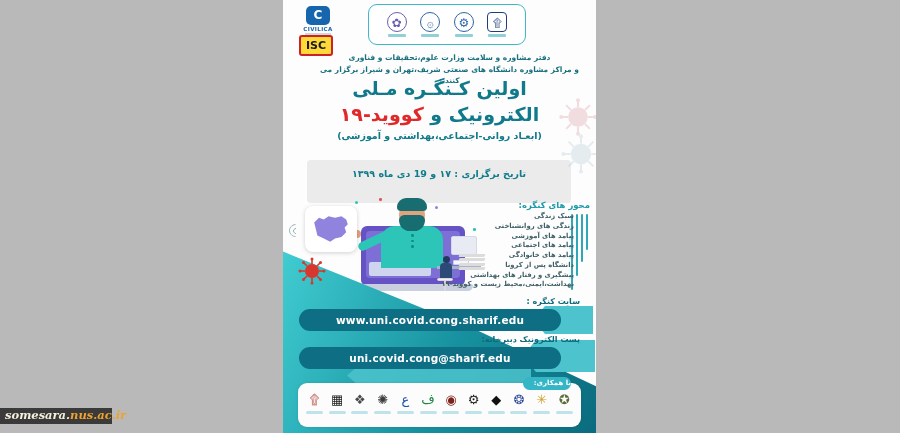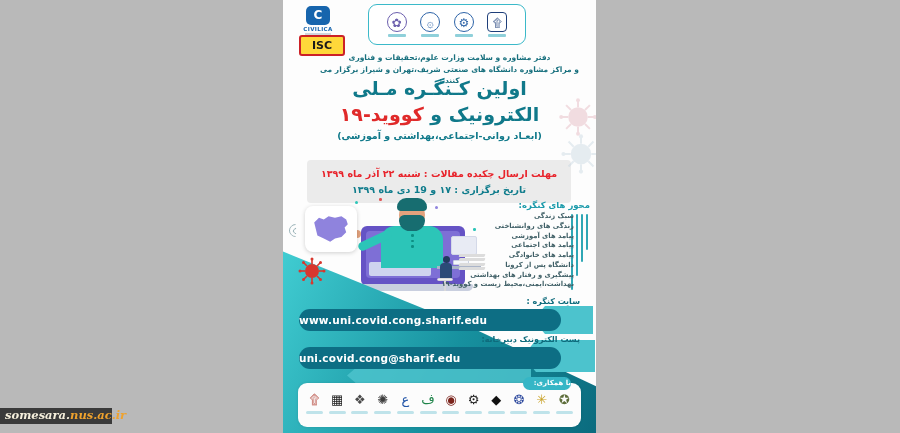--- a/index.html
+++ b/index.html
@@ -13,21 +13,21 @@
   .wm span{font-family:"DejaVu Serif",serif;font-style:italic;font-weight:bold;font-size:11.5px;line-height:1;}
   .wm .p1{color:#f5efdc;}
   .wm .p2{color:#efa22d;}
 
   
   .civ{position:absolute;left:18px;top:6px;width:34px;text-align:center;}
   .civ .cicon{width:24px;height:19px;margin:0 auto;background:#1765ad;border-radius:5px;color:#fff;
       font-weight:bold;font-size:12px;line-height:19px;}
   .civ .clabel{font-size:5.5px;font-weight:bold;color:#1765ad;letter-spacing:.4px;margin-top:1px;}
   .civ .cline{width:26px;height:2px;background:#cfd6de;margin:1px auto 0;}
-  .isc{position:absolute;left:16px;top:35px;width:46px;height:21px;background:#ffd83a;border:2px solid #cc2127;
+  .isc{position:absolute;left:16px;top:35px;width:34px;height:21px;background:#ffd83a;border:2px solid #cc2127;
       border-radius:3px;color:#1a1a1a;font-weight:800;font-size:11px;text-align:center;line-height:17px;}
 
   
   .obox{position:absolute;left:85px;top:4px;width:158px;height:41px;border:1.5px solid #3bb9c9;border-radius:9px;
       background:#fff;display:flex;align-items:center;justify-content:space-evenly;padding:2px 4px;}
   .seal{text-align:center;}
   .seal .g{display:block;width:20px;height:20px;border-radius:50%;font-size:12px;line-height:20px;text-align:center;}
   .seal .g1{color:#6c5fae;border:1px solid #6c5fae;}
   .seal .g2{color:#2e64a8;border:1px solid #2e64a8;}
   .seal .g3{color:#2e64a8;border:1px solid #2e64a8;}
@@ -94,21 +94,21 @@
       clip-path:polygon(0 3%,62% 45%,100% 75%,100% 100%,0 100%);}
   .chev{position:absolute;background:#4cc3cd;z-index:3;}
   .chev1{left:250px;top:306px;width:60px;height:28px;clip-path:polygon(100% 0,20% 0,0 50%,20% 100%,100% 100%);}
   .chev2{left:240px;top:340px;width:72px;height:32px;clip-path:polygon(100% 0,18% 0,0 50%,18% 100%,100% 100%);}
   .chev3{left:64px;top:366px;width:184px;height:19px;clip-path:polygon(100% 0,6% 0,0 50%,6% 100%,100% 100%);opacity:.85;}
 
   .lbl{position:absolute;right:16px;direction:rtl;font-size:8px;font-weight:800;color:#0e6b7c;z-index:4;}
   .lbl1{top:297px;}
   .lbl2{top:335px;}
   .banner{position:absolute;left:16px;width:262px;height:22px;background:#0d6e84;border-radius:11px;z-index:5;
-      color:#fff;font-weight:bold;font-size:10.5px;line-height:22px;letter-spacing:.2px;}
+      color:#fff;font-weight:bold;font-size:10.5px;text-align:center;line-height:22px;letter-spacing:.2px;}
   .banner1{top:309px;}
   .banner2{top:347px;}
 
   
   .cbox{position:absolute;left:15px;top:383px;width:283px;height:44px;background:#fcfcfc;border-radius:9px;z-index:6;
       box-shadow:0 0 3px rgba(0,0,0,.12);}
   .pill{position:absolute;right:10px;top:-6px;width:48px;height:13px;background:#35b6c6;border-radius:7px;
       color:#fff;font-size:7px;font-weight:bold;text-align:right;line-height:13px;direction:rtl;}
   .lrow{position:absolute;left:6px;right:6px;top:9px;display:flex;justify-content:space-between;}
   .plogo{text-align:center;width:21px;}
@@ -163,21 +163,20 @@
       <div>و مراکز مشاوره دانشگاه های صنعتی شریف،تهران و شیراز برگزار می کنند :</div>
     </div>
 
     <div class="titles">
       <div class="t1">اولین کـنگـره مـلی</div>
       <div class="t2"><span>الکترونیک و </span><span class="accent">کووید-۱۹</span></div>
       <div class="tsub">(ابعـاد روانی-اجتماعی،بهداشتی و آموزشی)</div>
     </div>
 
     <div class="dlbox">
-      <div class="dl1">مهلت ارسال چکیده مقالات : شنبه ۲۲ آذر ماه ۱۳۹۹</div>
       <div class="dl2">تاریخ برگزاری : ۱۷ و 19 دی ماه ۱۳۹۹</div>
     </div>
 
     <svg class="virus" style="left:274px;top:96px;opacity:.45;" width="42" height="42" viewBox="0 0 30 30">
       <g fill="#e4b6bf" stroke="#e4b6bf" stroke-width="1.4">
         <circle cx="15" cy="15" r="7" stroke="none"></circle>
         <line x1="15" y1="8" x2="15" y2="3"></line>
           <line x1="15" y1="22" x2="15" y2="27"></line>
         <line x1="8" y1="15" x2="3" y2="15"></line>
           <line x1="22" y1="15" x2="27" y2="15"></line>

